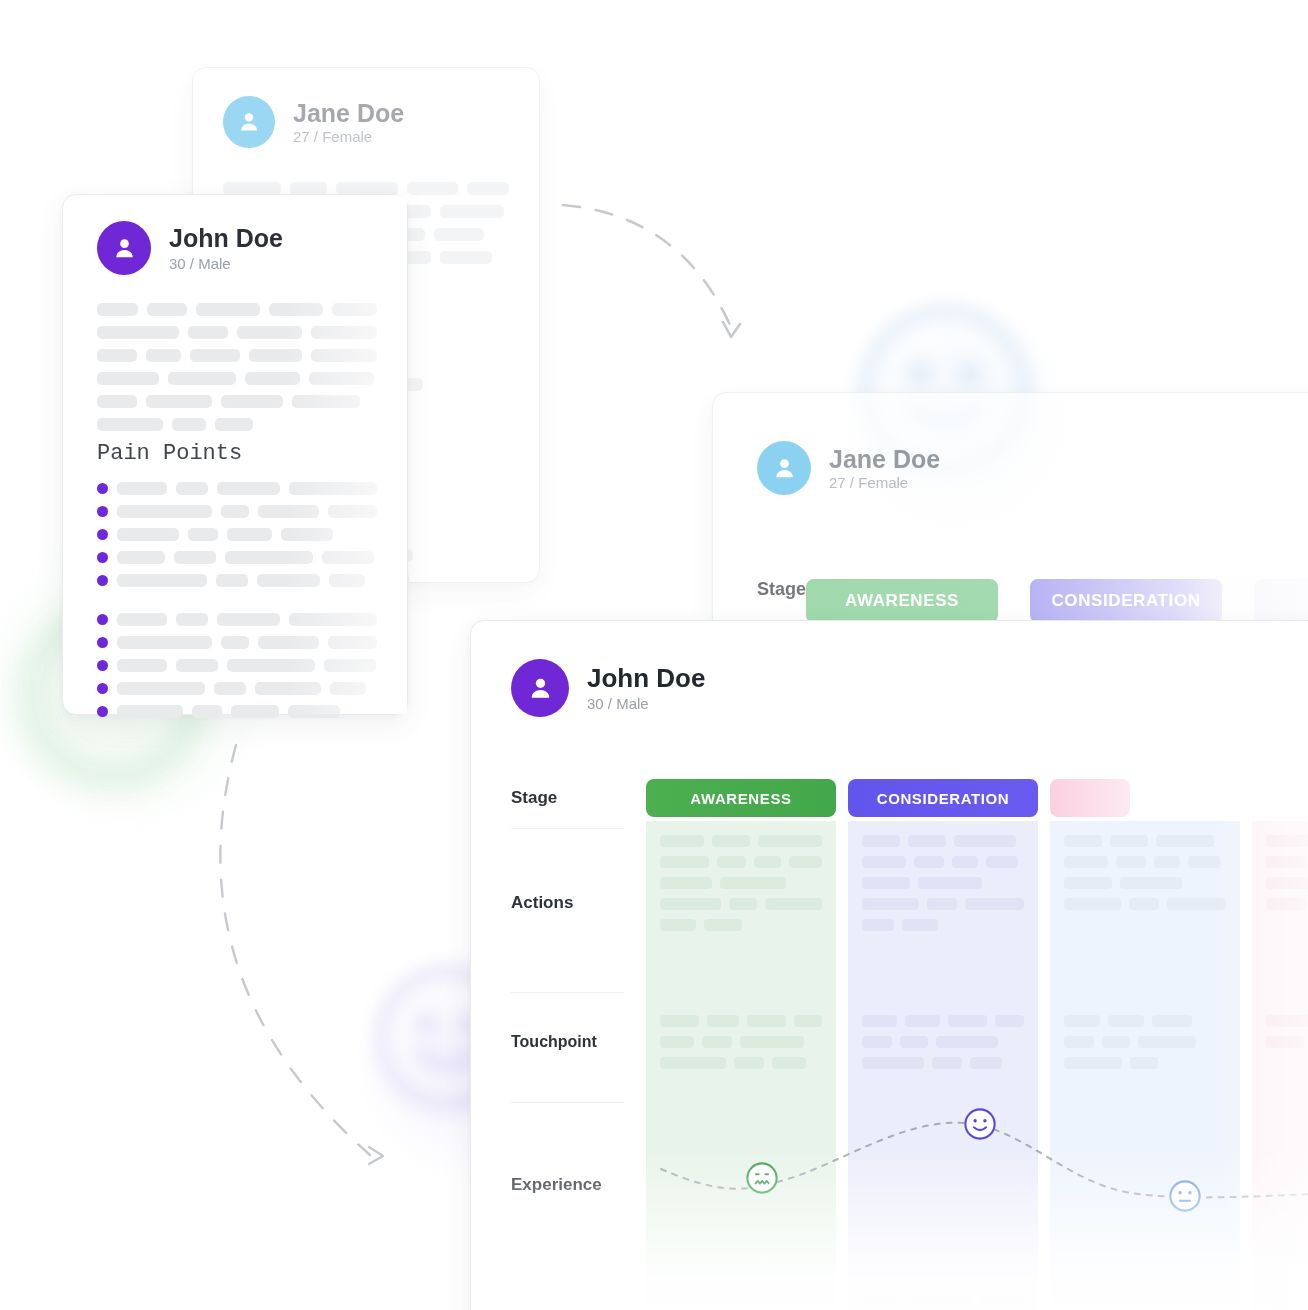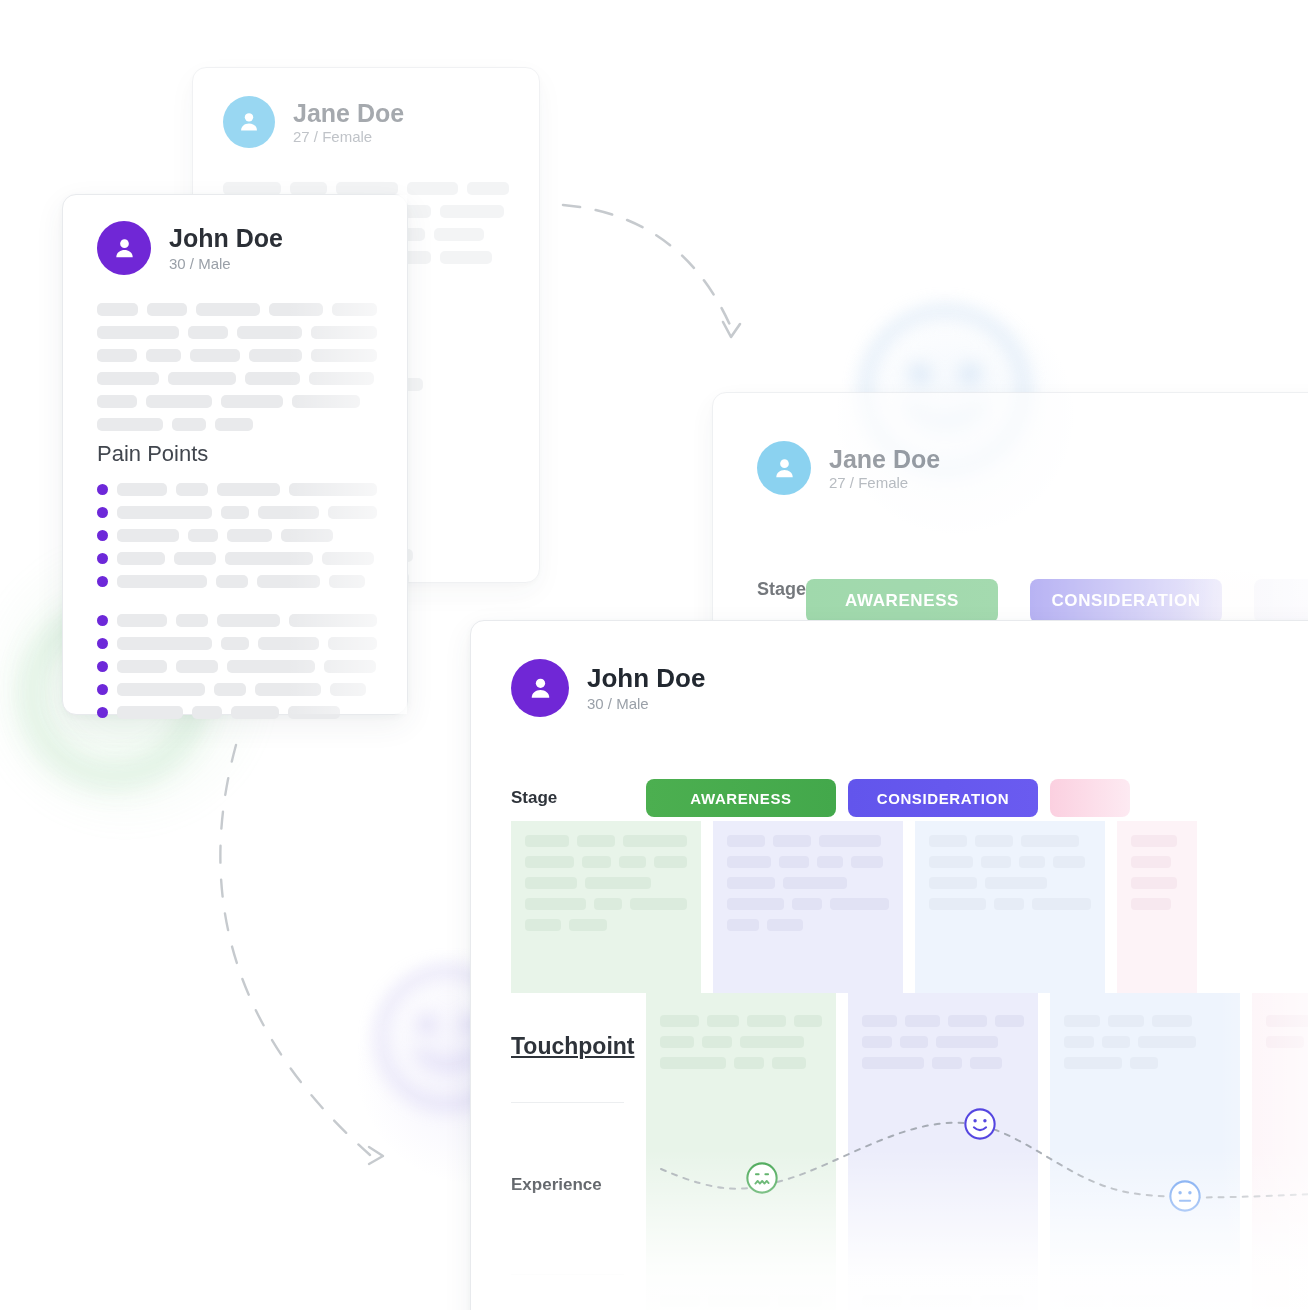--- a/index.html
+++ b/index.html
@@ -360,21 +360,21 @@
           <i class="sk" style="width:62px"></i>
           <i class="sk" style="width:68px"></i>
         </div>
       <div class="sk-row">
           <i class="sk" style="width:66px"></i>
           <i class="sk" style="width:34px"></i>
           <i class="sk" style="width:38px"></i>
         </div>
     </div>
 
-    <div style="">
+    <div style="font-family:Liberation Mono, monospace;">
       <div class="sec-title">Pain Points</div>
       <div style="margin-top:16px;">
         <div class="bul-row">
             <span class="bullet"></span>
             <i class="sk" style="width:50px"></i>
             <i class="sk" style="width:32px"></i>
             <i class="sk" style="width:63px"></i>
             <i class="sk" style="width:88px"></i>
           </div>
         <div class="bul-row">
@@ -545,20 +545,24 @@
           <div class="jj-col">
             <div class="stage-badge jj-badge" style="background:linear-gradient(90deg,#6255EC,#6A5BF0);">CONSIDERATION</div>
           </div>
           <div class="jj-col partial">
             <div class="stage-badge jj-badge" style="background:linear-gradient(90deg,#fbd0e0,#fdeaf2);"></div>
           </div>
         </div>
       </div>
 
       <div class="jj-line" style="margin-top:4px;">
+        <div class="jj-lab">
+          <div class="jm-row-label" style="font-size:17px; padding-top:72px;">Actions</div>
+          <div style="position:absolute;left:0;right:22px;bottom:0;border-bottom:1px solid #eceef0;"></div>
+        </div>
         <div class="jj-cols">
           <div class="jj-col col-body" style="background:#e8f4e9;height:172px;">
             <div class="cellblocks">
               <div class="sk-row">
                   <i class="sk" style="width:44px;background:#dbebdd"></i>
                   <i class="sk" style="width:38px;background:#dbebdd"></i>
                   <i class="sk" style="width:64px;background:#dbebdd"></i>
                 </div>
               <div class="sk-row">
                   <i class="sk" style="width:50px;background:#dbebdd"></i>
@@ -647,21 +651,21 @@
               <div class="sk-row">
                   <i class="sk" style="width:40px;background:#f7e8ef"></i>
                 </div>
             </div>
           </div>
         </div>
       </div>
 
       <div class="jj-line">
         <div class="jj-lab">
-          <div class="jm-row-label" style="font-size:23px; padding-top:40px;text-decoration:underline;">Touchpoint</div>
+          <div class="jm-row-label" style="font-size:16px; padding-top:40px;">Touchpoint</div>
           <div style="position:absolute;left:0;right:22px;bottom:0;border-bottom:1px solid #eceef0;"></div>
         </div>
         <div class="jj-cols">
           <div class="jj-col col-body" style="background:#e8f4e9;height:110px;">
             <div class="cellblocks" style="padding-top:22px;">
               <div class="sk-row">
                   <i class="sk" style="width:44px;background:#dbebdd"></i>
                   <i class="sk" style="width:36px;background:#dbebdd"></i>
                   <i class="sk" style="width:44px;background:#dbebdd"></i>
                   <i class="sk" style="width:32px;background:#dbebdd"></i>

